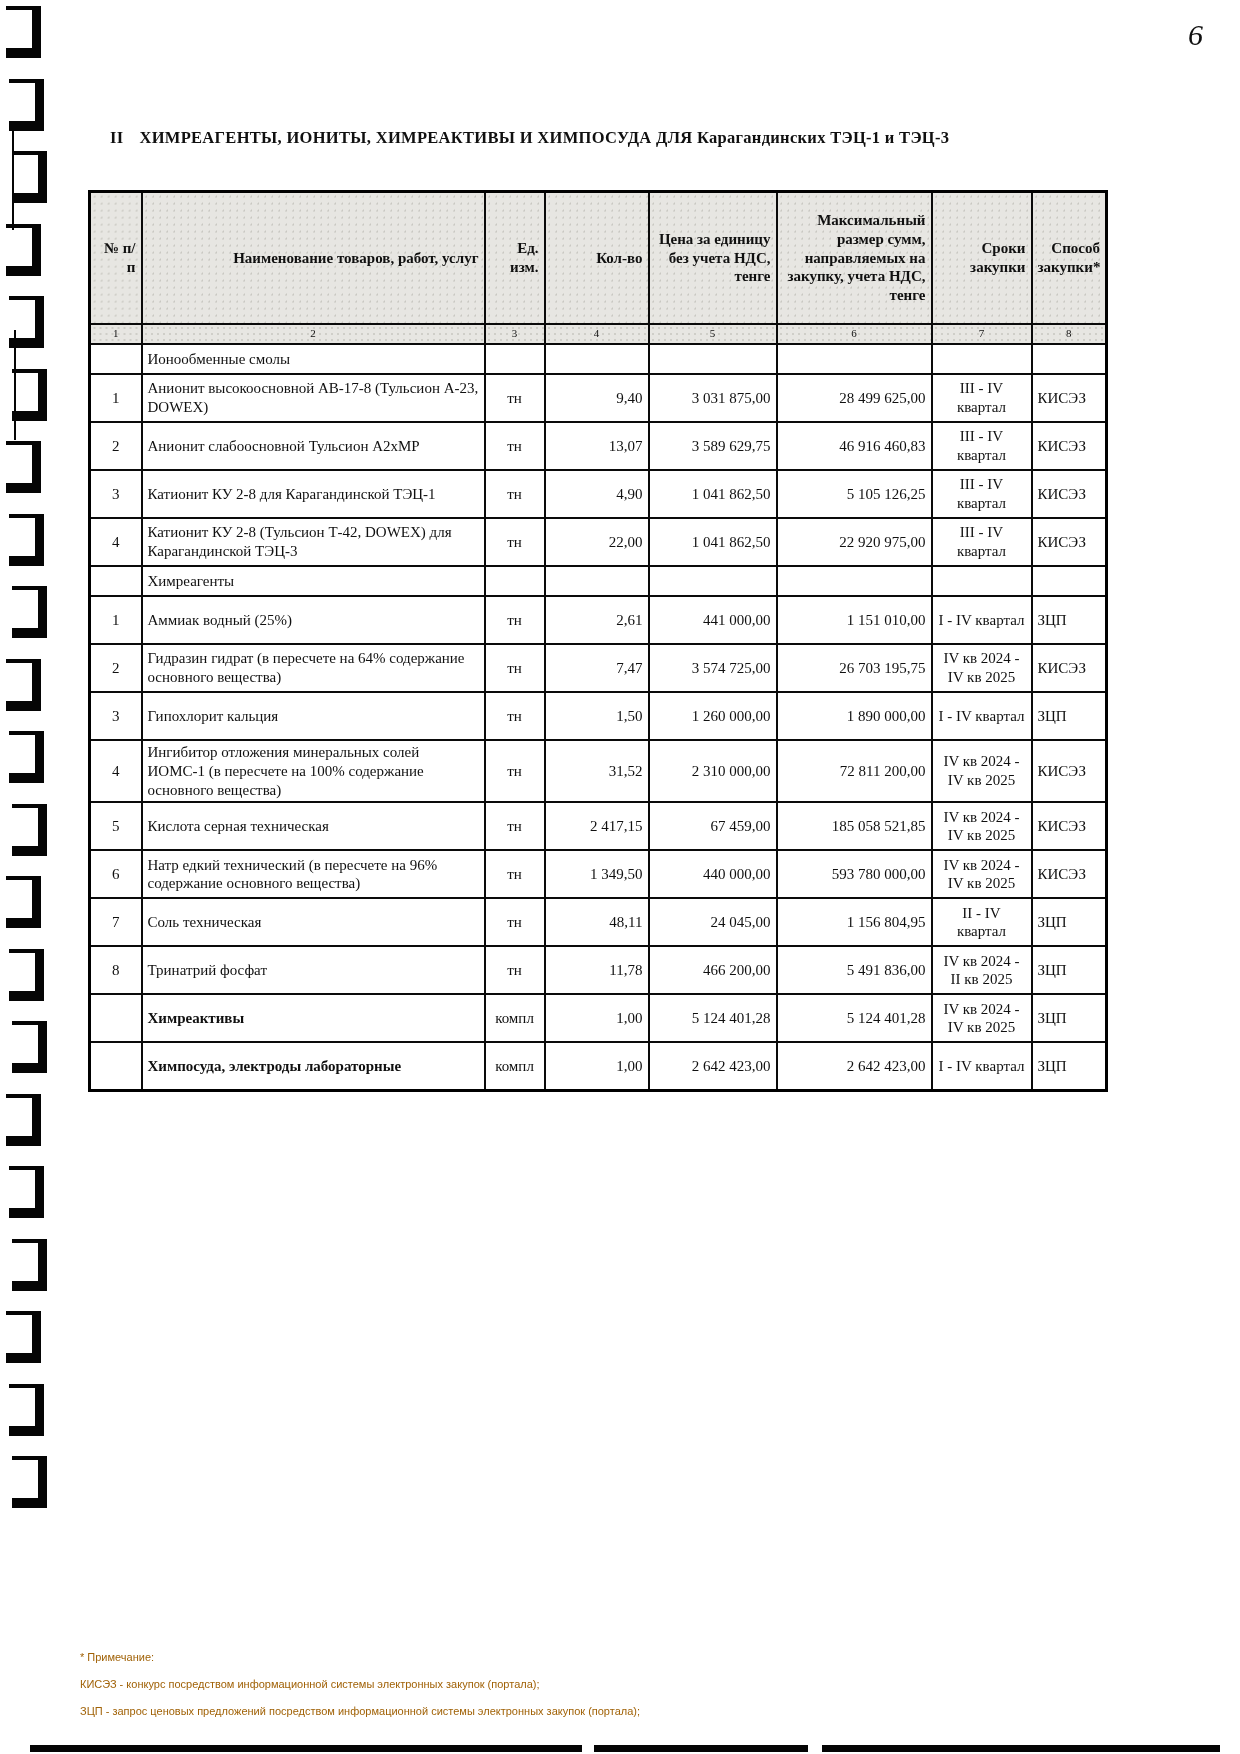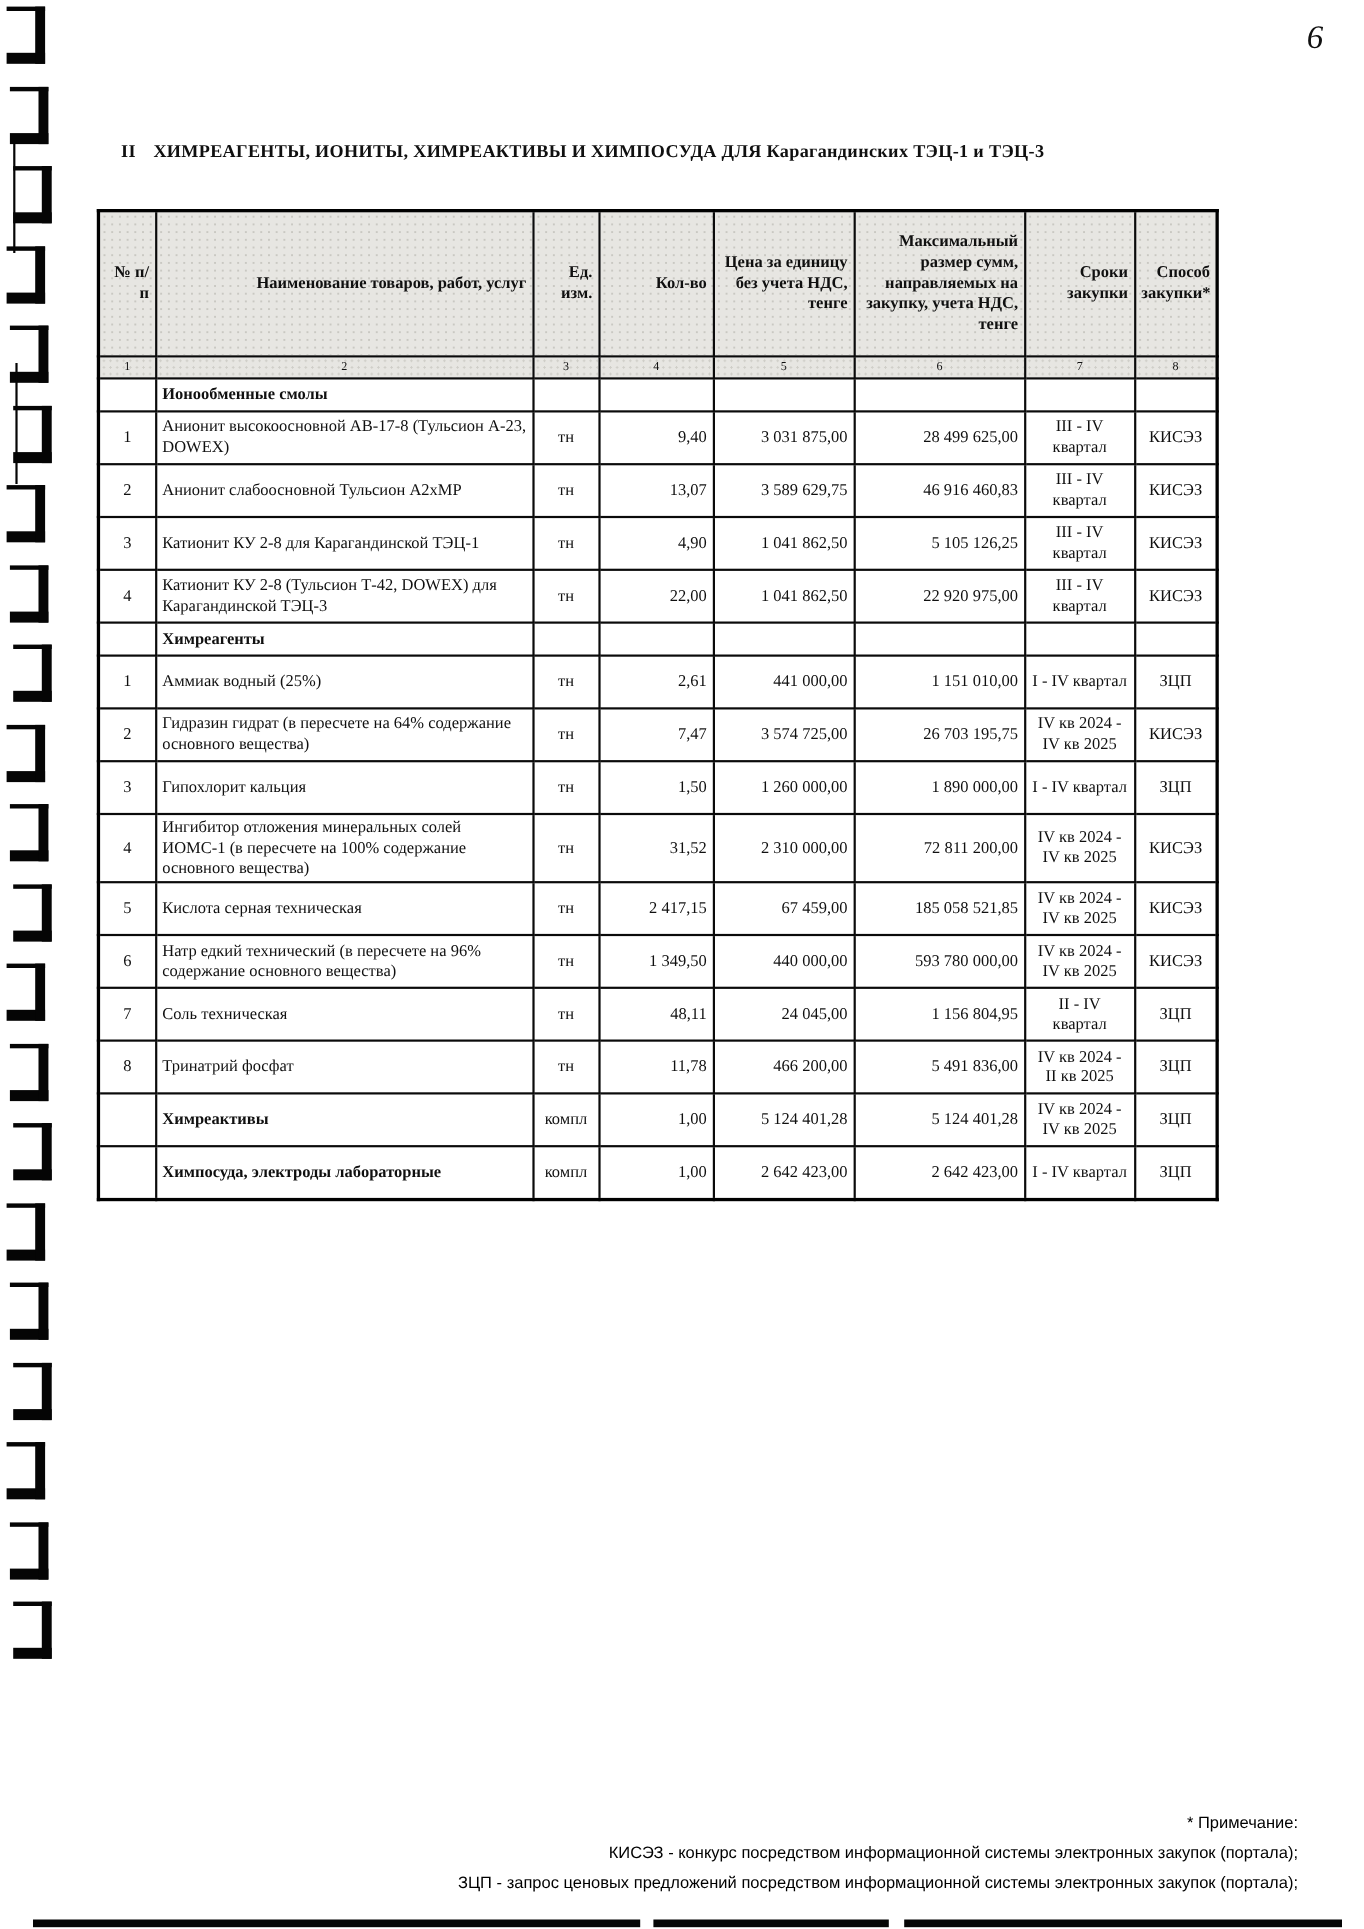--- a/index.html
+++ b/index.html
@@ -32,32 +32,32 @@
     background:#e7e6e2;font-weight:bold;text-align:right;vertical-align:middle;
     height:126px;font-size:15px;
     background-image:radial-gradient(#c9c8c2 1px, transparent 1px);
     background-size:7px 7px;
   }
   tr.colnums td{
     background:#e7e6e2;text-align:center;font-size:11px;height:18px;padding:0 4px;
     background-image:radial-gradient(#cfcec8 1px, transparent 1px);background-size:6px 6px;
   }
   tr.section-row td{height:24px;}
-  tr.section-row td.c-name{font-weight:bold;}
+  tr.section-row td.c-name{font-weight:normal;}
   tr.item-row td{height:42px;}
   td.c-num{text-align:center;}
   td.c-name{text-align:left;}
   td.c-unit{text-align:center;}
   td.c-qty,td.c-price,td.c-sum{text-align:right;padding-right:8px;white-space:nowrap;}
   td.c-period{text-align:center;font-size:14.5px;padding:2px 3px;}
-  td.c-method{text-align:center;}
+  td.c-method{text-align:left;}
   td.bold{font-weight:bold;}
   
   .notes{position:absolute;left:80px;top:1644px;width:1100px;
-    font-family:"Liberation Sans","DejaVu Sans",sans-serif;font-size:15px;line-height:27px;color:#000000;text-align:right;}
+    font-family:"Liberation Sans","DejaVu Sans",sans-serif;font-size:11px;line-height:27px;color:#a16207;}
   
   .smear{position:absolute;bottom:2px;height:7px;background:#050505;}
 </style>
 </head>
 <body>
 
 <div class="page">
 
   <div class="binding">
       <div class="bmark" style="top: 6px; left: 6px;"></div>

